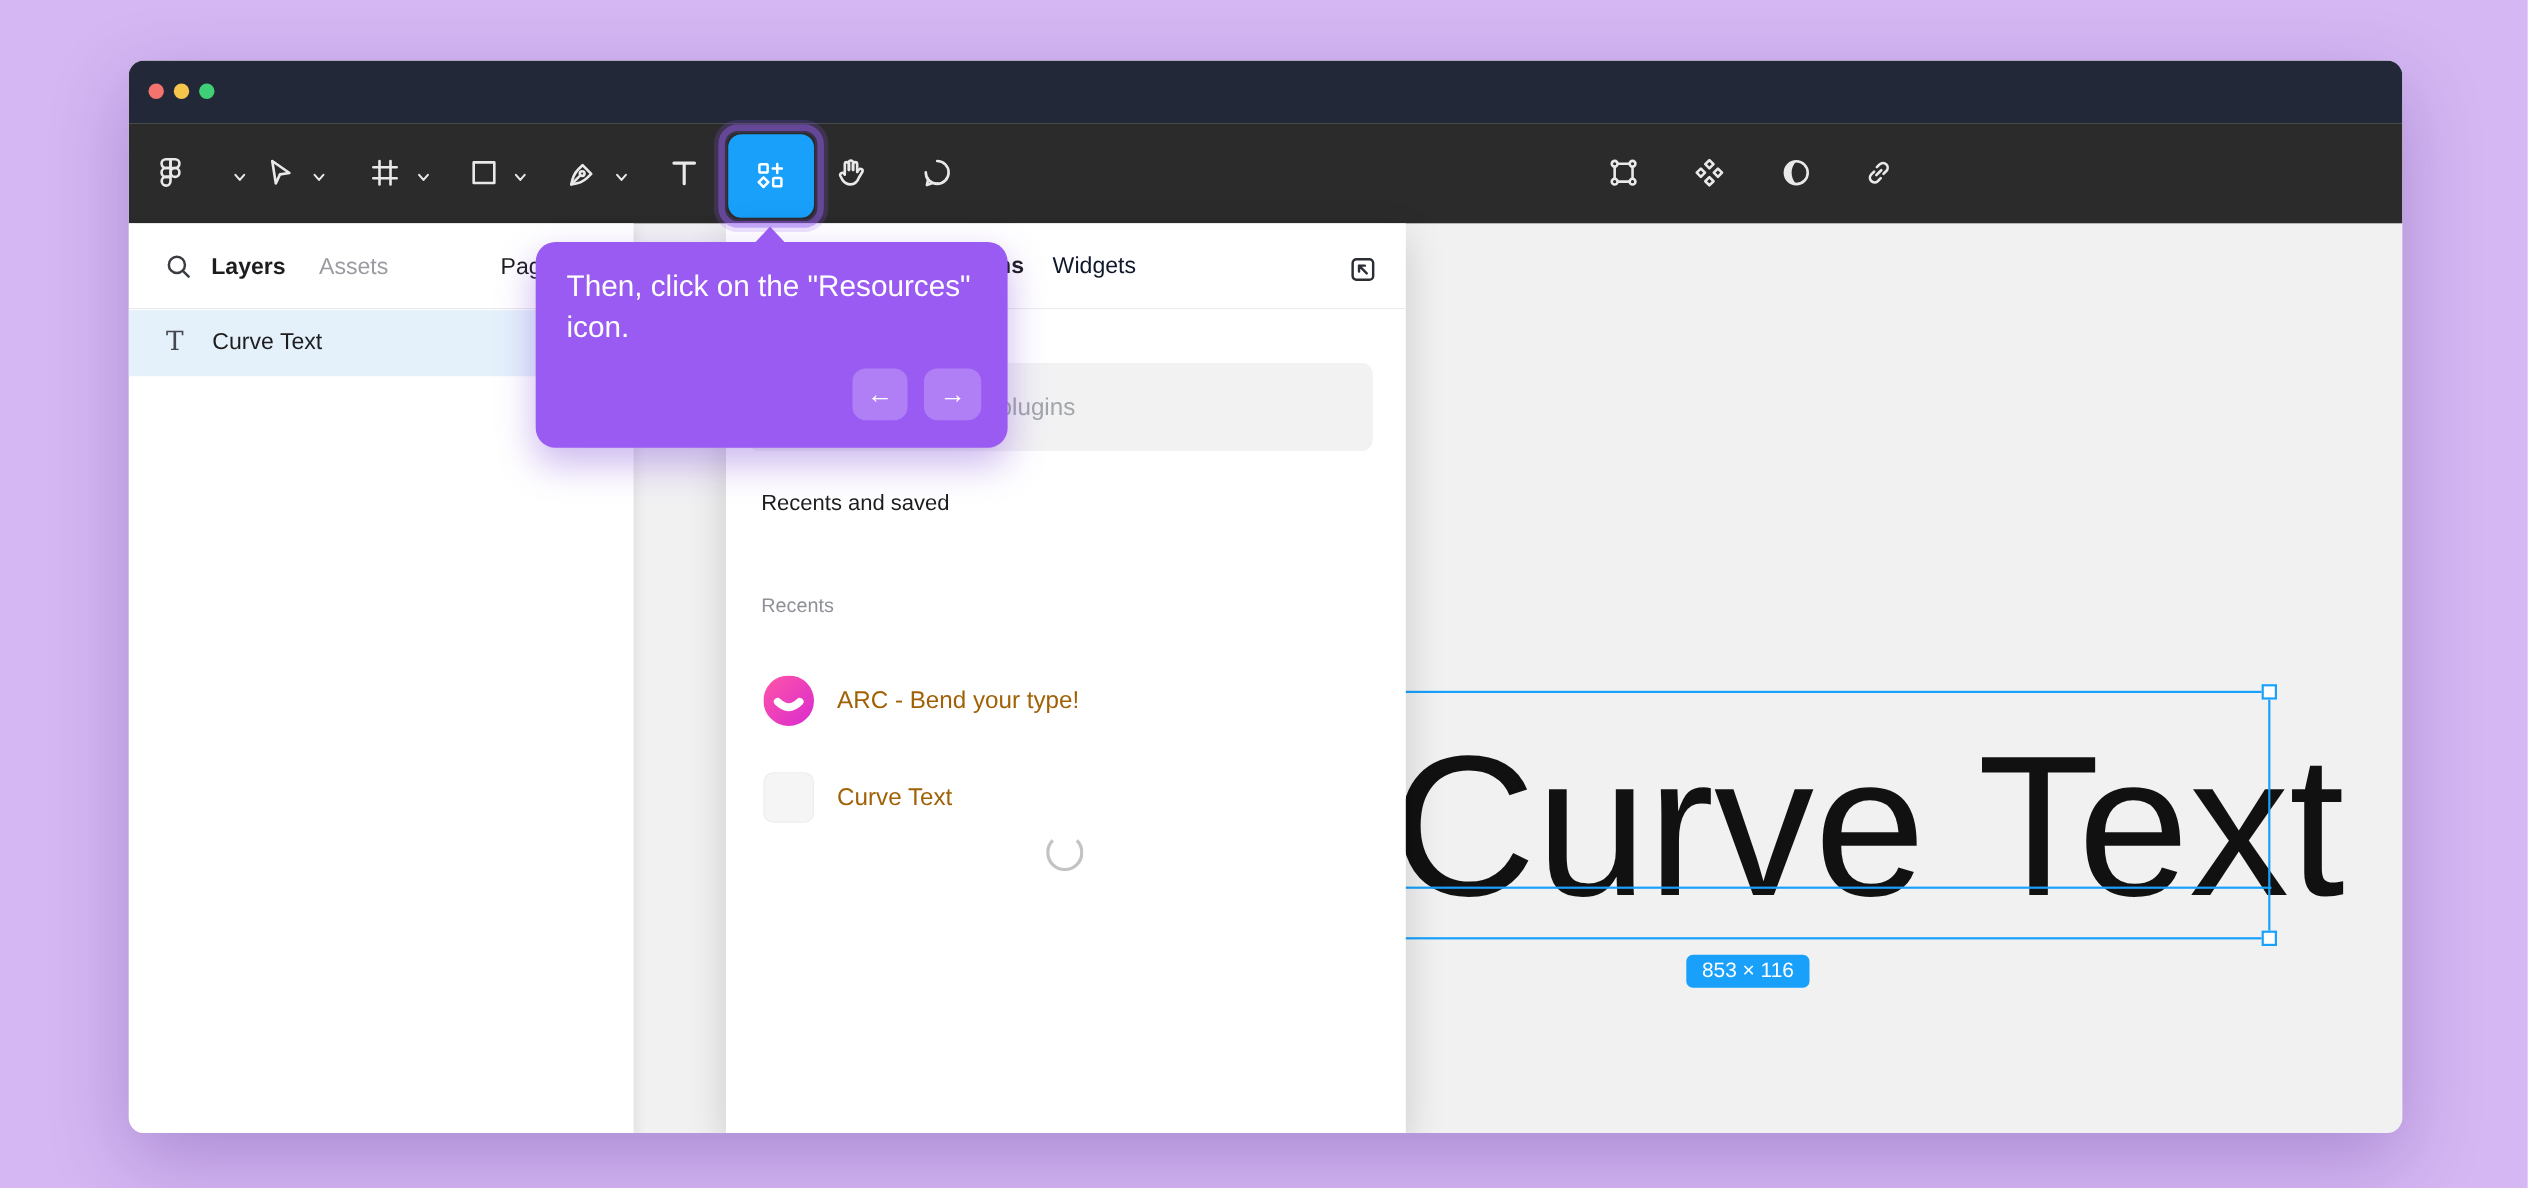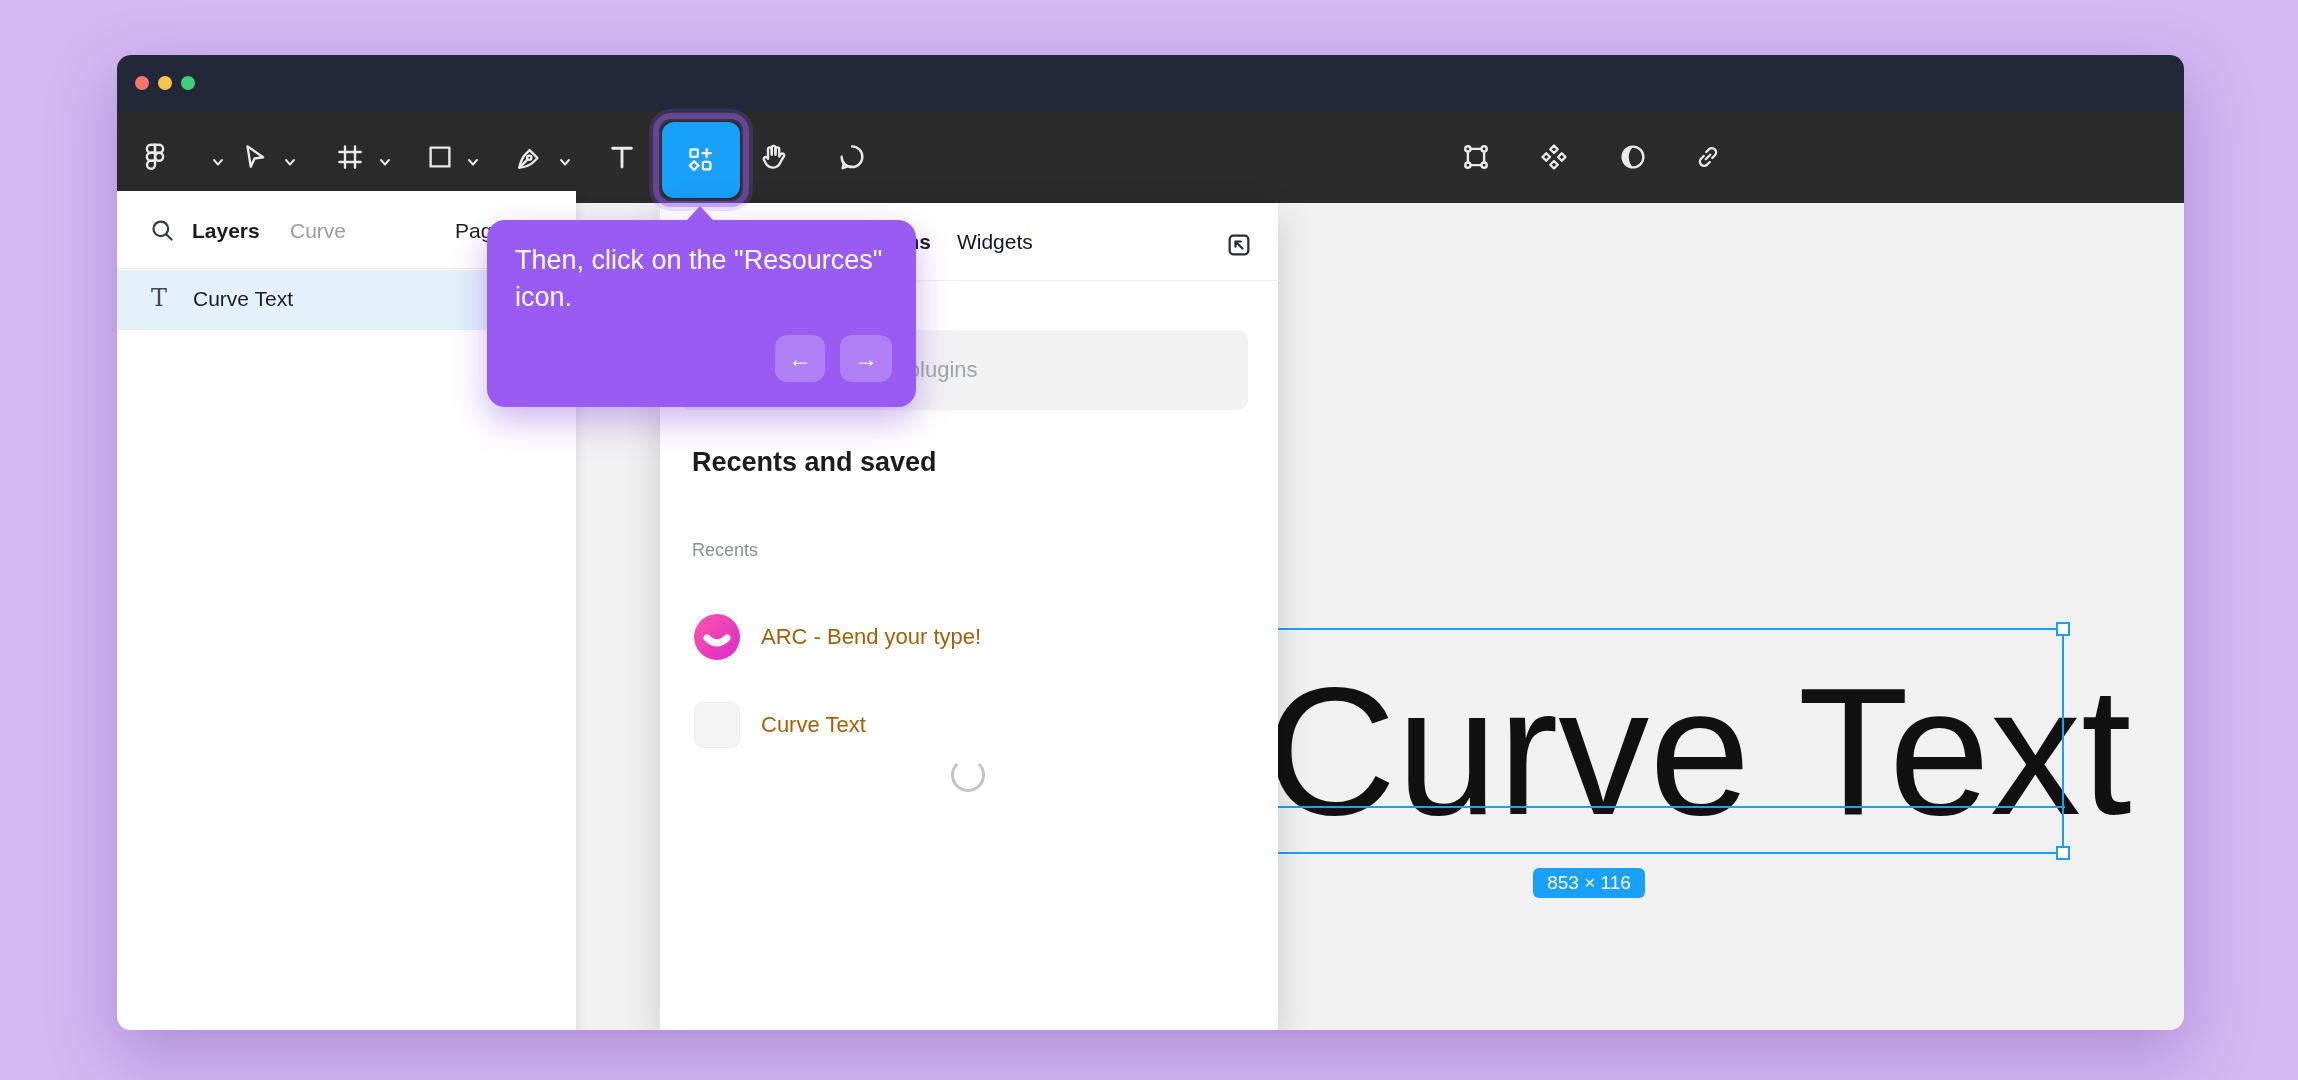--- a/index.html
+++ b/index.html
@@ -29,21 +29,21 @@
   .stroke { fill:none; stroke:#e9e9e9; stroke-width:1.9; stroke-linecap:round; stroke-linejoin:round; }
   .strokeB { fill:none; stroke:#fff; stroke-width:1.8; stroke-linecap:round; stroke-linejoin:round; }
 
   .resources-btn { position:absolute; left:545px; top:10px; width:78px; height:76px;
                    border-radius:12px; background:#18a0fb; display:flex; align-items:center; justify-content:center; }
   .highlight-ring { position:absolute; left:536px; top:58px; width:96px; height:94px;
                     border:6px solid rgba(150,95,242,.55); border-radius:18px; z-index:40;
                     box-shadow:0 0 0 4px rgba(150,95,242,.18), inset 0 0 0 2px rgba(150,95,242,.15); }
 
   
-  .left-panel { position:absolute; left:0; top:136px; width:459px; height:871px; background:#fff;
+  .left-panel { position:absolute; left:0; top:148px; width:459px; height:871px; background:#fff;
                 z-index:10; box-shadow:3px 0 10px rgba(0,0,0,.07); }
   .lp-search { position:absolute; left:32px; top:26px; width:27px; height:27px; }
   .lp-tab { position:absolute; top:28px; font-size:21px; }
   .lp-tab.active { color:#1d1d1f; font-weight:700; }
   .lp-tab.inactive { color:#9a9ca1; }
   .lp-page { position:absolute; left:338px; top:28px; font-size:21px; color:#1d1d1f; }
   .lp-divider { position:absolute; left:0; top:77px; width:100%; height:1px; background:#e9e9e9; }
   .layer-row { position:absolute; left:0; top:79px; width:100%; height:60px; background:#e4f1fb; }
   .layer-row .t-glyph { position:absolute; left:34px; top:14px; font-family:"DejaVu Serif", serif;
                         font-size:24px; color:#44474d; }
@@ -69,21 +69,21 @@
               z-index:20; box-shadow:0 12px 34px rgba(0,0,0,.16); }
   .dd-tabs { position:absolute; left:50px; top:0; height:77px; display:flex; gap:26px; align-items:center; }
   .dd-tab { font-size:21px; color:#0f172a; }
   .dd-tab.active { color:#1d1d1f; font-weight:700; }
   .dd-popout { position:absolute; right:25px; top:28px; width:28px; height:28px; }
   .dd-divider { position:absolute; left:0; top:77px; width:100%; height:1px; background:#ececec; }
   .dd-search { position:absolute; left:20px; top:127px; width:568px; height:80px; border:none;
                border-radius:10px; background:#f2f2f3; font-size:22px; color:#5a5d63;
                padding-left:152px; font-family:"Liberation Sans", sans-serif; }
   .dd-search::placeholder { color:#a2a5ab; }
-  .dd-heading { position:absolute; left:32px; top:244px; font-size:27px; font-weight:700; color:#1d1d1f; }
+  .dd-heading { position:absolute; left:32px; top:244px; font-size:20px; font-weight:400; color:#1d1d1f; }
   .dd-subheading { position:absolute; left:32px; top:337px; font-size:18px; color:#8d9096; }
   .dd-item-icon { position:absolute; left:34px; width:46px; height:46px; }
   .icon-arc { top:411px; }
   .icon-plain { top:499px; border-radius:9px; background:#f5f5f6; border:1px solid #ededee; }
   .dd-item-label { position:absolute; left:101px; font-size:22px; color:#a16207; }
   .label-arc { top:421px; }
   .label-curve { top:509px; }
   .spinner { position:absolute; left:291px; top:555px; width:34px; height:34px; border-radius:50%;
              border:3.5px solid #c3c3c5; border-top-color:transparent; animation:spin 1s linear infinite; }
   @keyframes spin { to { transform:rotate(360deg); } }
@@ -270,21 +270,21 @@
     <div class="left-panel">
       <div class="lp-search">
         <svg viewBox="0 0 24 24">
             <g style="fill:none;stroke:#3a3d42;stroke-width:2;stroke-linecap:round">
           <circle cx="10.5" cy="10.5" r="6.5"></circle>
               <path d="M15.5 15.5 L20 20"></path>
             </g>
           </svg>
       </div>
       <div class="lp-tab active" style="left:75px">Layers</div>
-      <div class="lp-tab inactive" style="left:173px">Curve</div>
+      <div class="lp-tab inactive" style="left:173px">Assets</div>
       <div class="lp-page">Page 1</div>
       <div class="lp-divider"></div>
       <div class="layer-row">
         <span class="t-glyph">T</span>
         <span class="layer-name">Curve Text</span>
       </div>
     </div>
 
     <div class="dropdown">
       <div class="dd-tabs">

